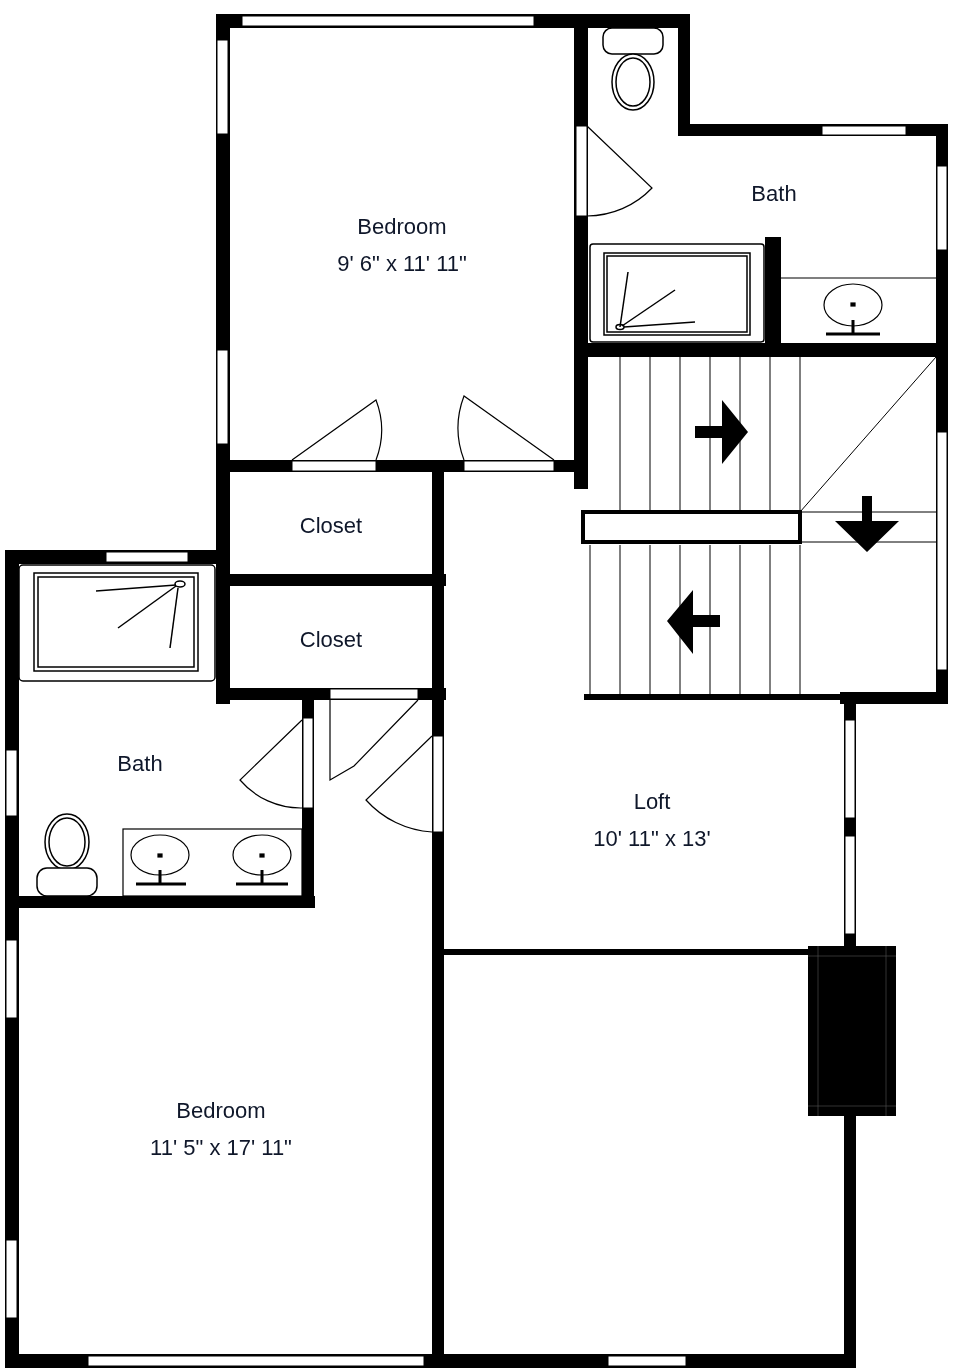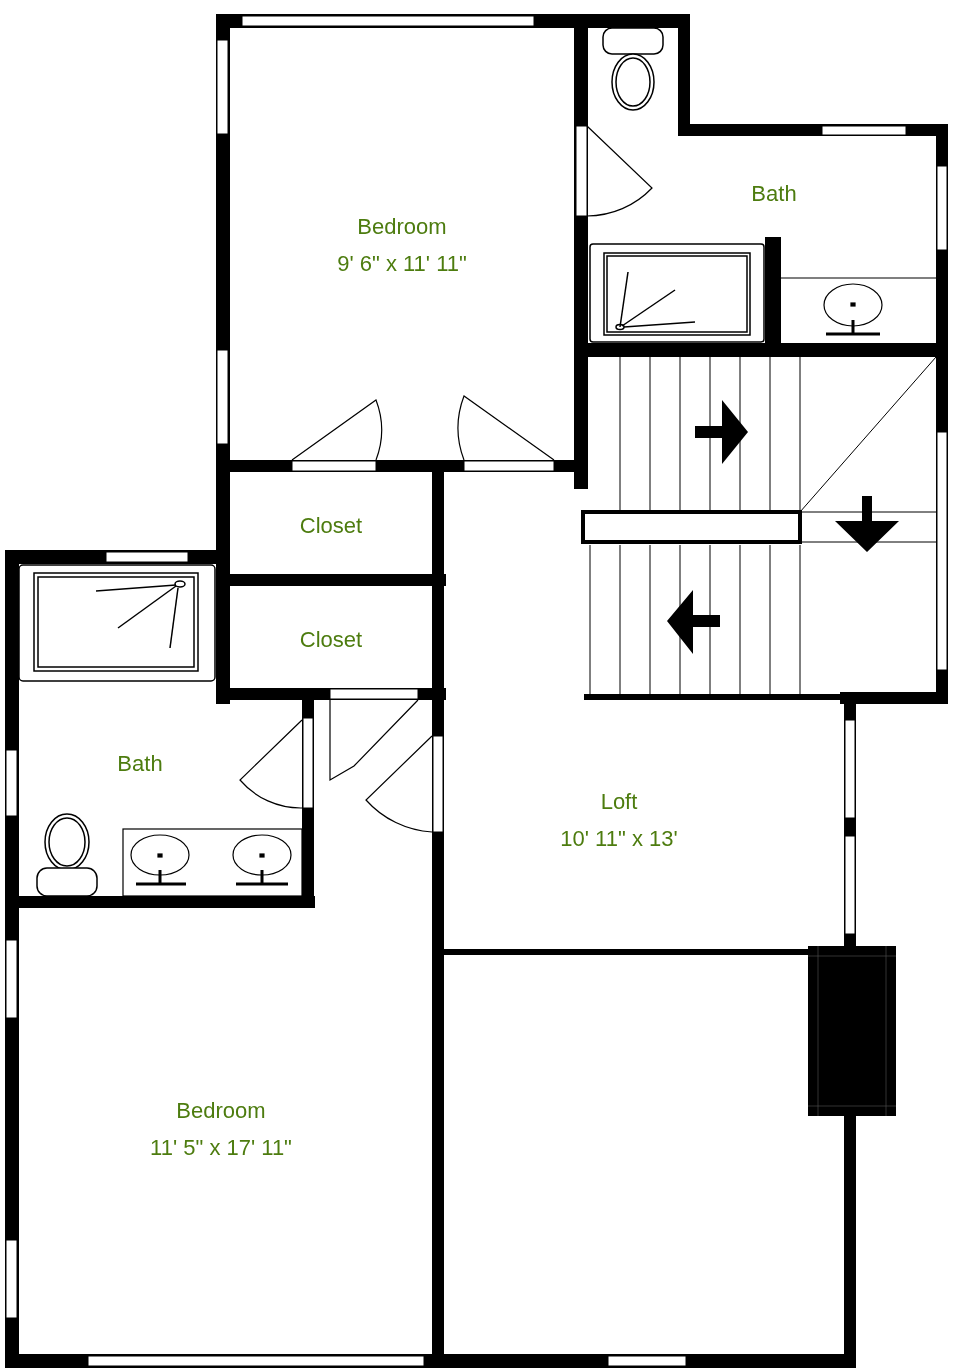--- a/index.html
+++ b/index.html
@@ -1,19 +1,19 @@
 <!DOCTYPE html>
 <html><head>
 <meta charset="utf-8">
 <style>
   html, body { margin:0; padding:0; background:#ffffff; }
   body { width:960px; height:1372px; position:relative; overflow:hidden; }
   svg { position:absolute; left:0; top:0; }
   .room-label { position:absolute; transform:translate(-50%,-50%); text-align:center;
-    font-family:"Liberation Sans", sans-serif; color:#4d7c0f; font-size:22px; line-height:37px; white-space:nowrap; }
+    font-family:"Liberation Sans", sans-serif; color:#0f172a; font-size:22px; line-height:37px; white-space:nowrap; }
   .room-label .name { display:block; }
   .room-label .dims { display:block; }
 </style>
 </head>
 <body>
 
 <svg width="960" height="1372" viewBox="0 0 960 1372" xmlns="http://www.w3.org/2000/svg">
 
   <g fill="#000">
 
@@ -171,20 +171,20 @@
 </div>
 <div class="room-label" style="left:331px; top:525px;">
   <span class="name">Closet</span>
 </div>
 <div class="room-label" style="left:331px; top:639px;">
   <span class="name">Closet</span>
 </div>
 <div class="room-label" style="left:140px; top:763px;">
   <span class="name">Bath</span>
 </div>
-<div class="room-label" style="left:619px; top:820px;">
+<div class="room-label" style="left:652px; top:820px;">
   <span class="name">Loft</span>
   <span class="dims">10' 11" x 13'</span>
 </div>
 <div class="room-label" style="left:221px; top:1129px;">
   <span class="name">Bedroom</span>
   <span class="dims">11' 5" x 17' 11"</span>
 </div>
 
 </body></html>

